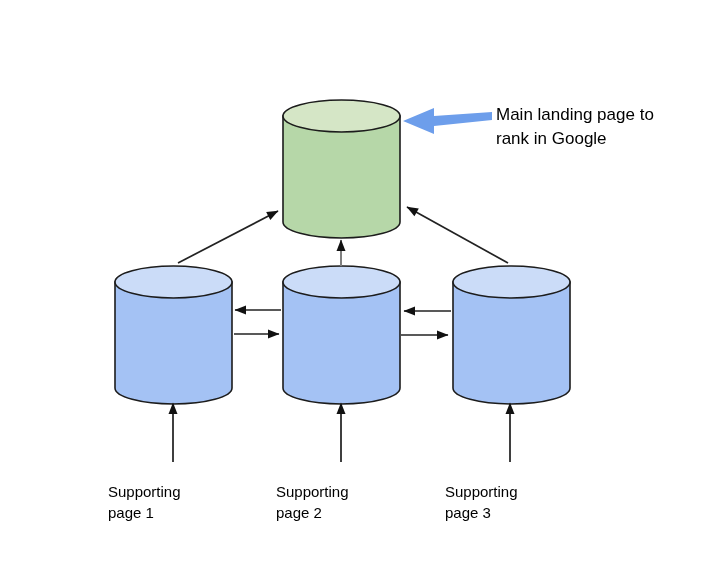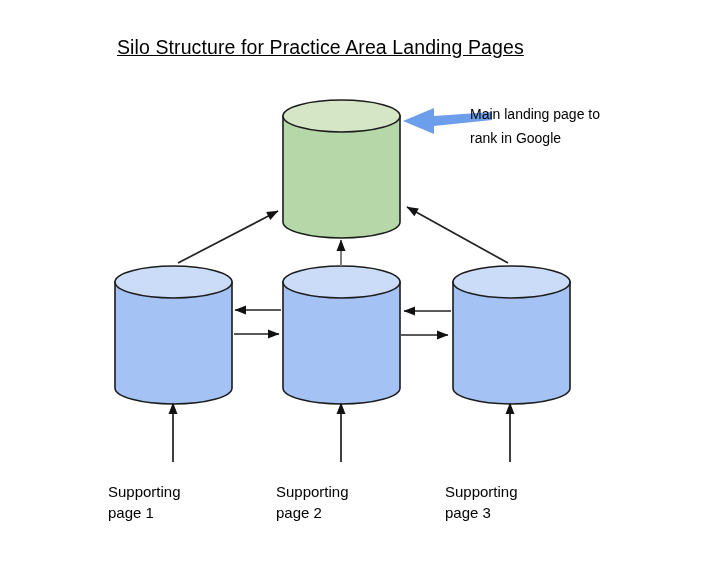--- a/index.html
+++ b/index.html
@@ -23,22 +23,22 @@
 
   .txt { position: absolute; white-space: pre-line; }
   .title {
     left: 117px; top: 36px;
     font-size: 19.5px;
     line-height: 23px;
     text-decoration: underline;
     letter-spacing: 0.1px;
   }
   .callout-text {
-    left: 470px; top: 103px;
-    font-size: 14px;
+    left: 496px; top: 103px;
+    font-size: 17px;
     line-height: 23.5px;
   }
   .support-label {
     top: 481px;
     width: 130px;
     text-align: left;
     font-size: 15px;
     line-height: 21px;
   }
   .support-label.l1 { left: 108px; }
@@ -84,21 +84,20 @@
     <line class="edge" x1="451" y1="311" x2="404" y2="311" marker-end="url(#ah)"></line>
     <line class="edge" x1="401" y1="335" x2="448" y2="335" marker-end="url(#ah)"></line>
 
     <line class="edge edge-dark" x1="173" y1="462" x2="173" y2="403" marker-end="url(#ah)"></line>
     <line class="edge edge-dark" x1="341" y1="462" x2="341" y2="403" marker-end="url(#ah)"></line>
     <line class="edge edge-dark" x1="510" y1="462" x2="510" y2="403" marker-end="url(#ah)"></line>
 
     <polygon class="callout-poly" points="403,121 434,108 434,116 492,112 492,120 434,126 434,134" fill="#6d9eeb"></polygon>
   </svg>
 
-  <div class="txt title">Silo Structure for Practice Area Landing Pages</div>
 
   <div class="txt callout-text">Main landing page to
 rank in Google</div>
 
   <div class="txt support-label l1">Supporting
 page 1</div>
   <div class="txt support-label l2">Supporting
 page 2</div>
   <div class="txt support-label l3">Supporting
 page 3</div>

